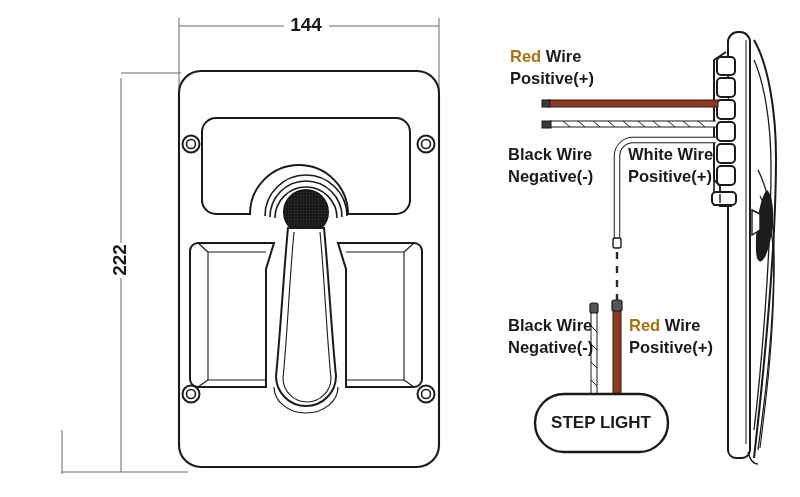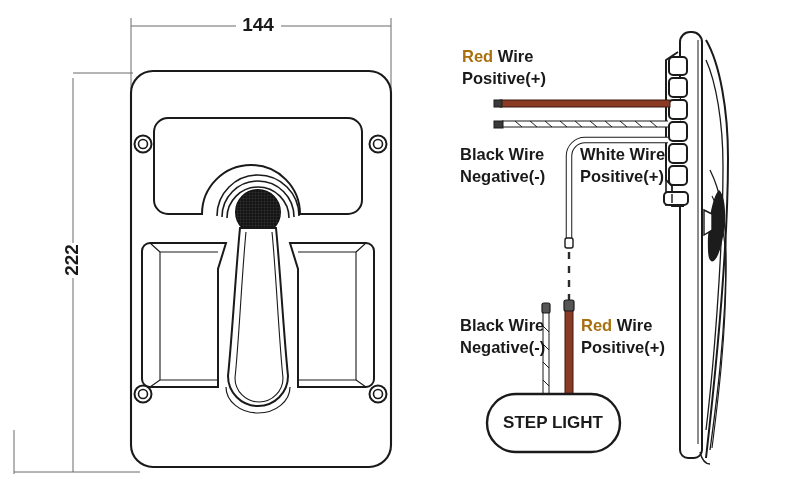--- a/index.html
+++ b/index.html
@@ -3,21 +3,21 @@
 <meta charset="utf-8">
 <style>
   html,body{margin:0;padding:0;}
   body{
     width:800px;height:497px;
     background:#ffffff;
     font-family:"Liberation Sans",sans-serif;
     overflow:hidden;
     position:relative;
   }
-  #stage{position:absolute;inset:0;width:684px;height:497px;}
+  #stage{position:absolute;inset:0;width:684px;height:497px;margin-left:48px;}
   svg{display:block;}
   .lbl{font-family:"Liberation Sans",sans-serif;font-weight:bold;}
 </style>
 </head>
 <body>
 
 <div id="stage">
 <svg width="800" height="497" viewBox="0 0 800 497" xmlns="http://www.w3.org/2000/svg">
   <defs>
     <pattern id="grillemesh" width="3" height="3" patternUnits="userSpaceOnUse">

